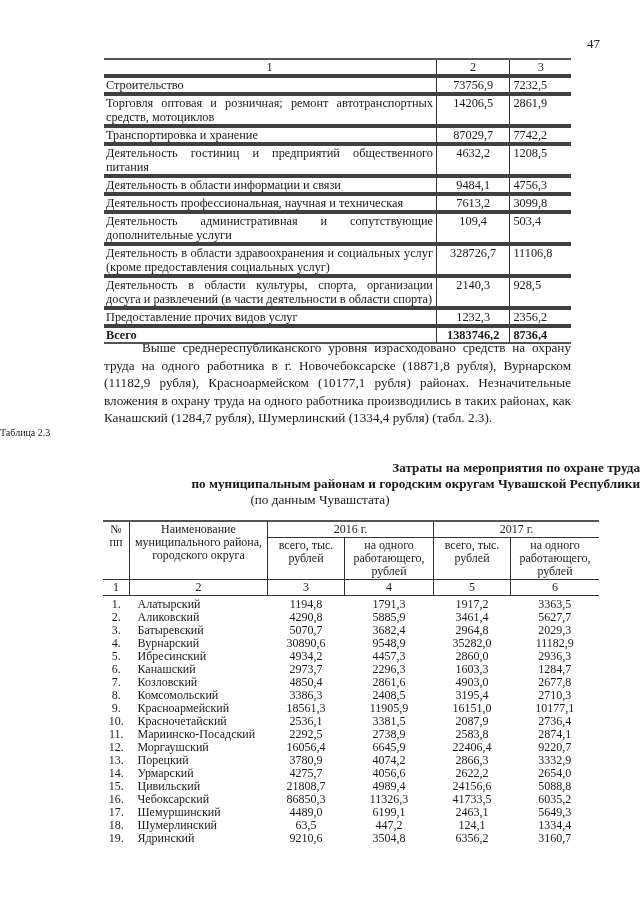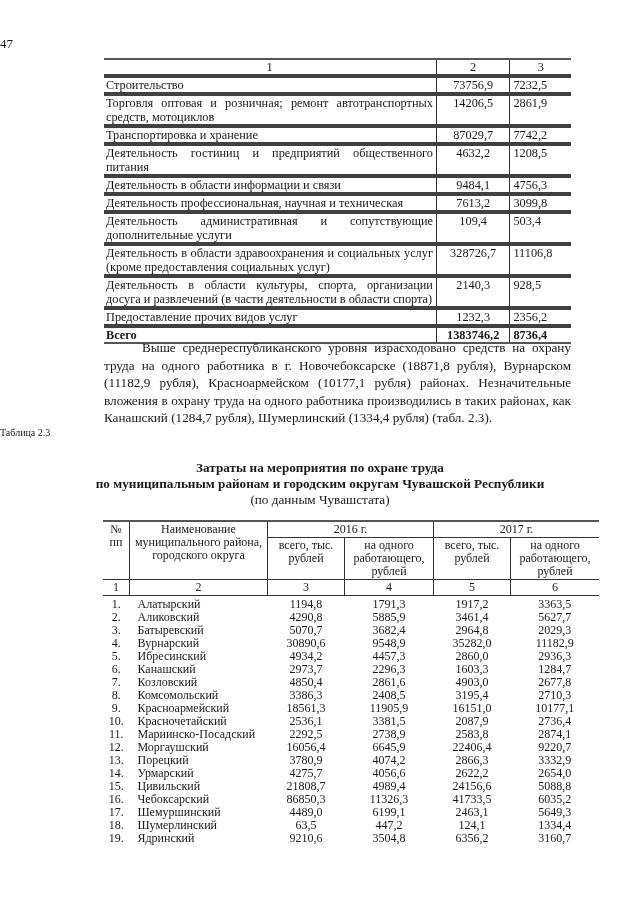--- a/index.html
+++ b/index.html
@@ -13,21 +13,21 @@
       position: relative;
       font-family: "Liberation Serif", "DejaVu Serif", serif;
       color: #1a1a1a;
       overflow: hidden;
     }
     .page-number {
       position: absolute;
       top: 36px;
       left: 0;
       width: 600px;
-      text-align: left;
+      text-align: right;
       font-size: 13px;
     }
     
     .top-table {
       position: absolute;
       top: 58px;
       left: 104px;
       width: 467px;
       border-collapse: collapse;
       font-size: 12.3px;
@@ -86,21 +86,21 @@
     }
     .table-title {
       position: absolute;
       top: 460px;
       left: 0;
       width: 640px;
       text-align: center;
       font-size: 13.2px;
       line-height: 16px;
     }
-    .table-title .bold { font-weight: bold; display: block; }
+    .table-title .bold { font-weight: bold; display: block; text-align: right; }
     .table-title .sub { display: block; }
     
     .bottom-table {
       position: absolute;
       top: 520px;
       left: 103px;
       width: 496px;
       border-collapse: collapse;
       font-size: 12px;
       line-height: 13px;

